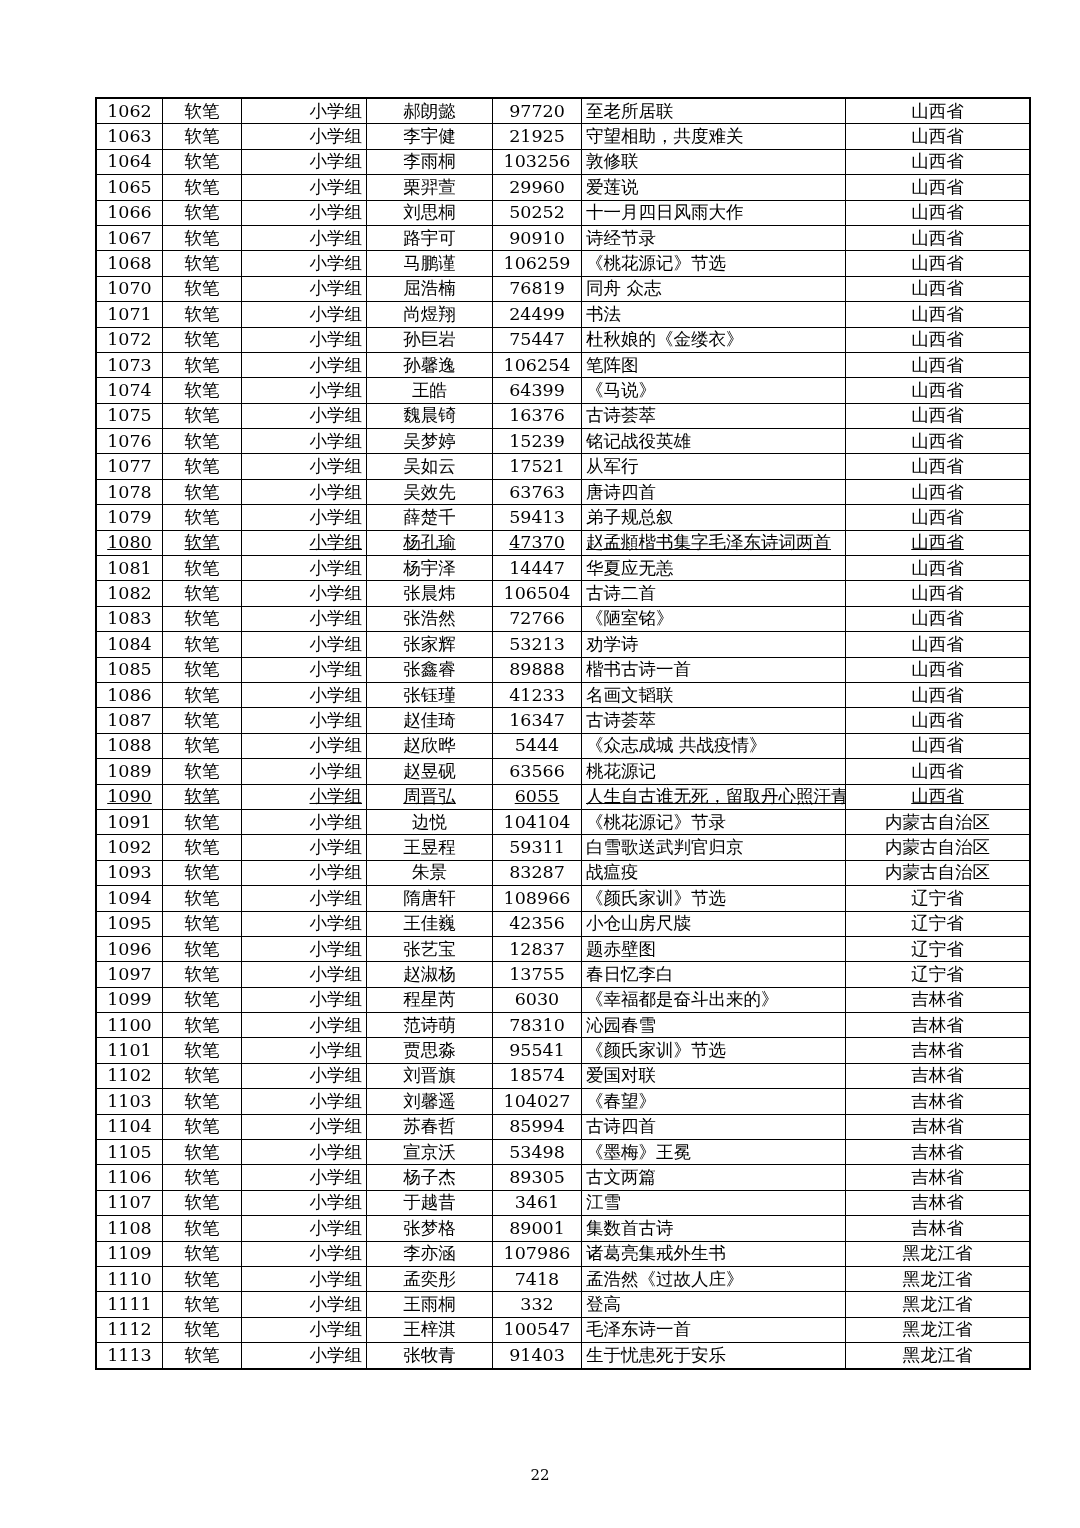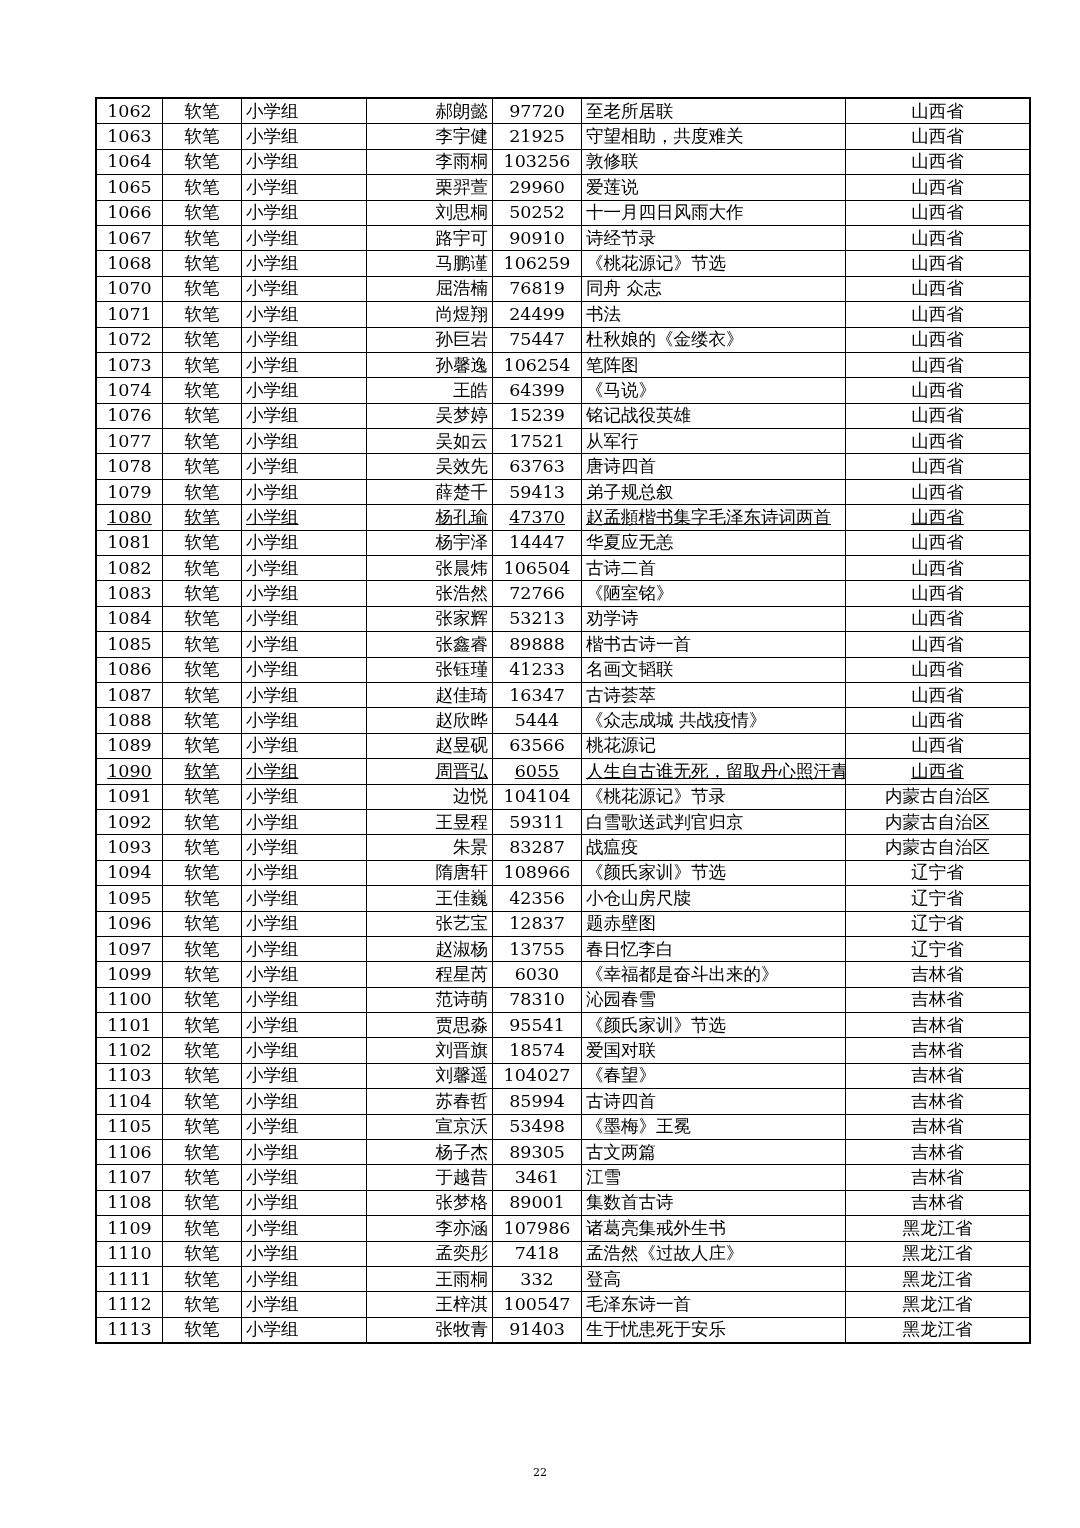--- a/index.html
+++ b/index.html
@@ -42,40 +42,40 @@
     white-space: nowrap;
     overflow: hidden;
     font-family: "DejaVu Serif", "Liberation Serif", serif;
   }
   
   #results-table {
     border: 2.6px solid #000000;
   }
   .c-seq    { width: 57px;  text-align: center; }
   .c-cat    { width: 70px;  text-align: center; }
-  .c-group  { width: 116px; text-align: left; }
-  .c-name   { width: 117px; text-align: right; }
+  .c-group  { width: 116px; text-align: right; }
+  .c-name   { width: 117px; text-align: center; }
   .c-num    { width: 80px;  text-align: center; }
   .c-title  { width: 255px; text-align: left; padding-left: 6px; margin-top: 40px; }
   .c-region { width: 175px; text-align: center; }
 
   td.c-title.wrap {
     white-space: normal;
     line-height: 1.30;
     word-break: break-all;
   }
   tr.tall td { height: 53px; text-decoration: underline; }
 
   #page-number {
     position: absolute;
     left: 0;
     top: 1466px;
     width: 1080px;
     text-align: center;
-    font-size: 11px;
+    font-size: 15px;
     font-family: "DejaVu Serif", "Liberation Serif", serif;
     color: #000000;
   }
 </style>
 </head>
 <body>
 
 <div id="page">
 
   <table id="results-table">
@@ -179,20 +179,29 @@
           <td class="c-title">笔阵图</td>
           <td class="c-region">山西省</td>
         </tr>
         <tr>
           <td class="c-seq">1074</td>
           <td class="c-cat">软笔</td>
           <td class="c-group">小学组</td>
           <td class="c-name">王皓</td>
           <td class="c-num">64399</td>
           <td class="c-title">《马说》</td>
+          <td class="c-region">山西省</td>
+        </tr>
+        <tr>
+          <td class="c-seq">1075</td>
+          <td class="c-cat">软笔</td>
+          <td class="c-group">小学组</td>
+          <td class="c-name">魏晨锜</td>
+          <td class="c-num">16376</td>
+          <td class="c-title">古诗荟萃</td>
           <td class="c-region">山西省</td>
         </tr>
         <tr>
           <td class="c-seq">1076</td>
           <td class="c-cat">软笔</td>
           <td class="c-group">小学组</td>
           <td class="c-name">吴梦婷</td>
           <td class="c-num">15239</td>
           <td class="c-title">铭记战役英雄</td>
           <td class="c-region">山西省</td>

